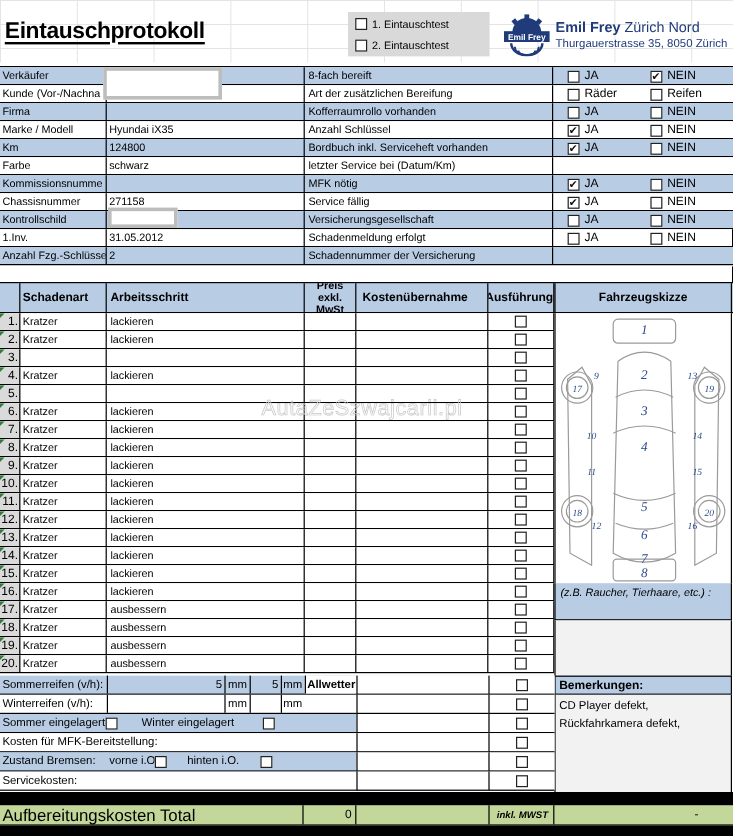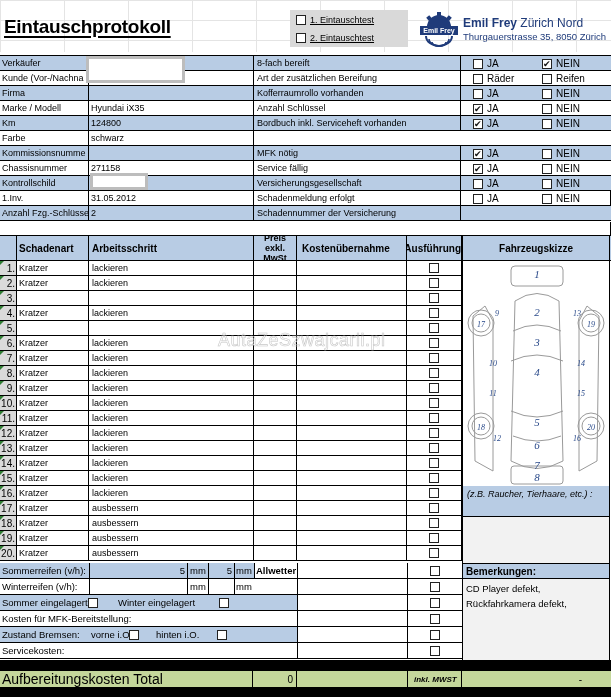--- a/index.html
+++ b/index.html
@@ -11,21 +11,21 @@
     position: absolute; left: 0; top: 0; width: 611px; height: 52px;
     background-image:
       linear-gradient(to right, #e4e4e4 1px, transparent 1px),
       linear-gradient(to bottom, #e4e4e4 1px, transparent 1px);
     background-size: 64px 20px, 64px 20px;
   }
   .title {
     left: 4px; top: 16px; font-size: 19px; font-weight: bold; text-decoration: underline;
     text-decoration-thickness: 2px; text-underline-offset: 3px; letter-spacing: -0.3px;
   }
-  .test-box { left: 290px; top: 10px; width: 118px; height: 37px; background: #d9d9d9; text-decoration: underline; }
+  .test-box { left: 290px; top: 10px; width: 118px; height: 37px; background: #d9d9d9; }
   .test-item { display: flex; align-items: center; height: 18px; padding-left: 6px; font-size: 9px; }
   .cb {
     display: inline-block; width: 10px; height: 10px; border: 1px solid #222; background: #fff;
     margin-right: 4px; position: relative; flex: 0 0 auto;
   }
   .cb.checked::after {
     content: "✔"; position: absolute; left: 0px; top: -3px; font-size: 9px; line-height: 14px; color: #111;
   }
   .logo { left: 419px; top: 11px; width: 40px; height: 36px; }
   .brand-name { left: 463px; top: 16px; font-size: 12px; color: #1f3b7a; }
@@ -171,20 +171,21 @@
         <span>JA</span>
       </div>
       <div class="opt opt2" style="top: 2px;">
         <span class="cb"></span>
         <span>NEIN</span>
       </div>
     </div>
     <div class="row white" style="top: 75px;">
       <div class="cell c-l1">Farbe</div>
       <div class="cell c-v1">schwarz</div>
+      <div class="cell c-l2">letzter Service bei (Datum/Km)</div>
       <div class="cell c-v2" style="position: relative;">
         <span style="margin-left: 1px;">12.04.2024</span>
       </div>
     </div>
     <div class="row blue" style="top: 90px;">
       <div class="cell c-l1">Kommissionsnumme</div>
       <div class="cell c-v1"></div>
       <div class="cell c-l2">MFK nötig</div>
       <div class="cell c-v2" style="position: relative;"></div>
       <div class="opt opt1" style="top: 2px;">

